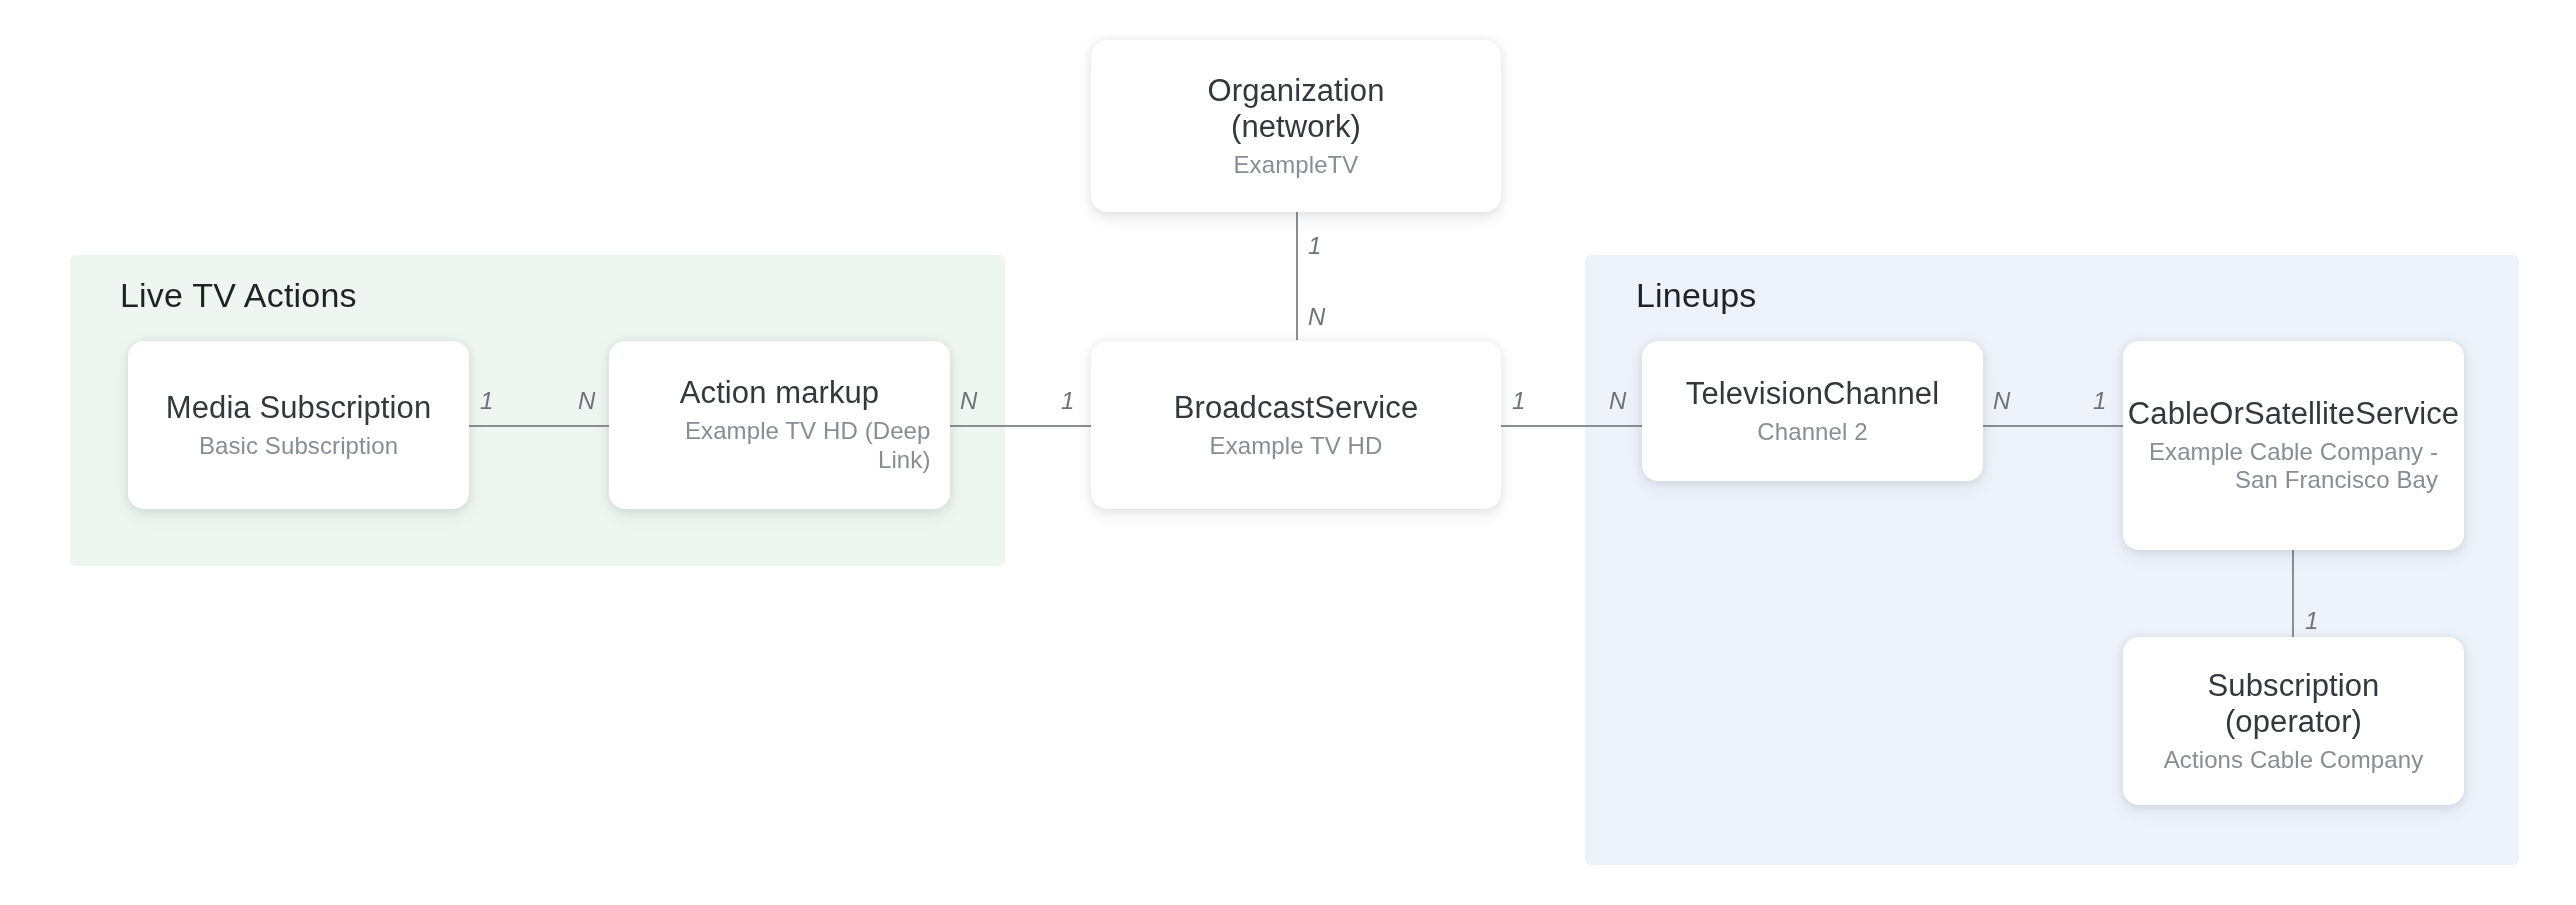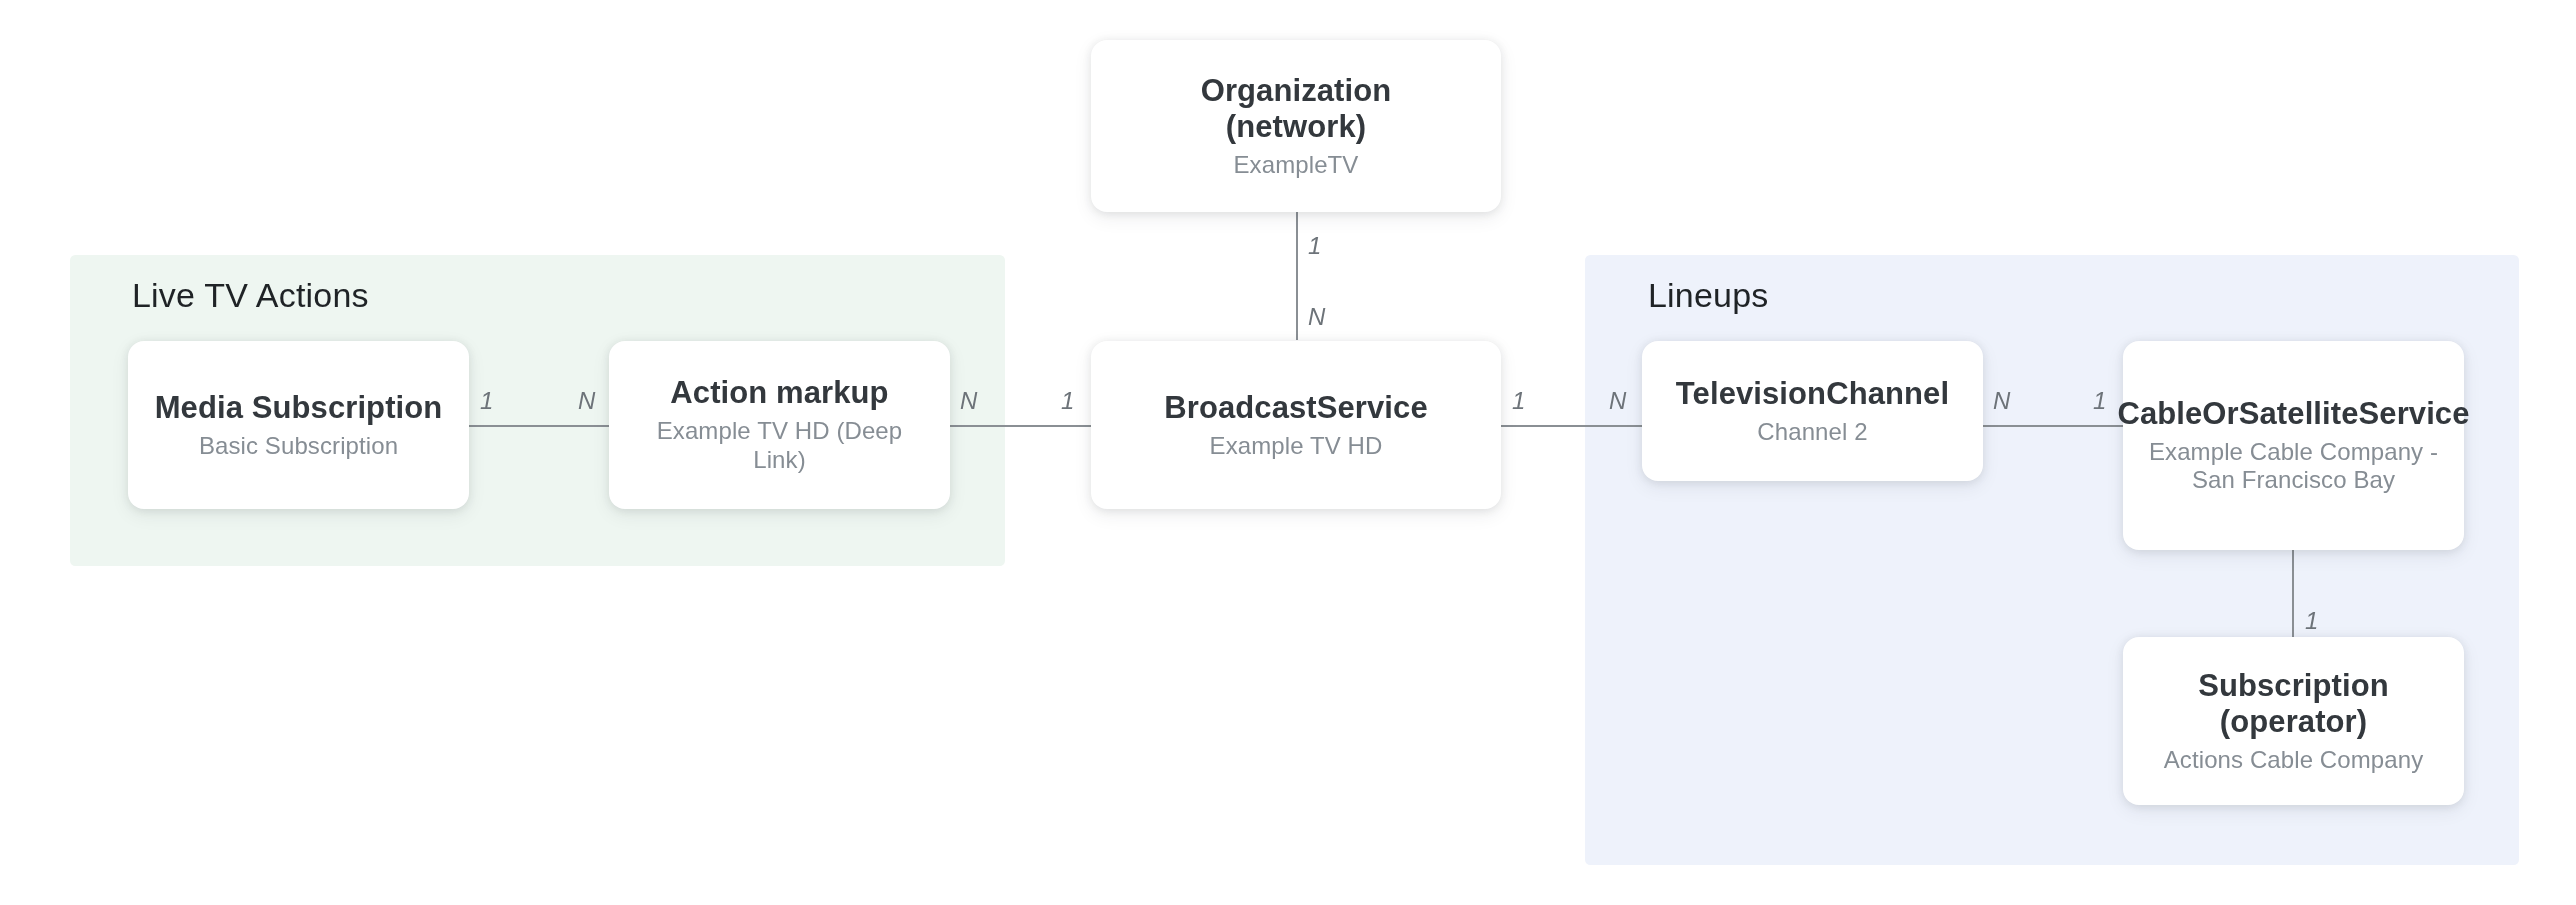--- a/index.html
+++ b/index.html
@@ -26,21 +26,20 @@
     border-radius: 5.3px;
     box-sizing: border-box;
   }
   .group-title {
     position: absolute;
     font-size: 34px;
     font-weight: 400;
     color: #1f2326;
     letter-spacing: 0.2px;
     white-space: nowrap;
-    margin-left: 12px;
   }
 
   
   .edge-line {
     position: absolute;
     background: #8a8f94;
   }
   .edge-line.h { height: 1.8px; }
   .edge-line.v { width: 1.8px; }
 
@@ -64,32 +63,33 @@
     box-sizing: border-box;
     display: flex;
     flex-direction: column;
     align-items: center;
     justify-content: center;
     padding: 12.4px 19.5px;
     text-align: center;
   }
   .node-title {
     font-size: 31px;
-    font-weight: 700;
+    font-weight: 400;
     color: #33383d;
     line-height: 1.16;
     letter-spacing: 0.1px;
   }
   .node-subtitle {
     margin-top: 6px;
     font-size: 24px;
     font-weight: 400;
     color: #868d94;
     line-height: 1.2;
     letter-spacing: 0.1px;
+    text-align: right;
   }
 </style>
 </head>
 <body>
 
 <div id="canvas">
 
   <div class="group-panel" style="left:70px; top:255px; width:935px; height:311px; background:#eef6f1;"></div>
   <div class="group-panel" style="left:1585px; top:255px; width:934px; height:610px; background:#eef2fb;"></div>
 

